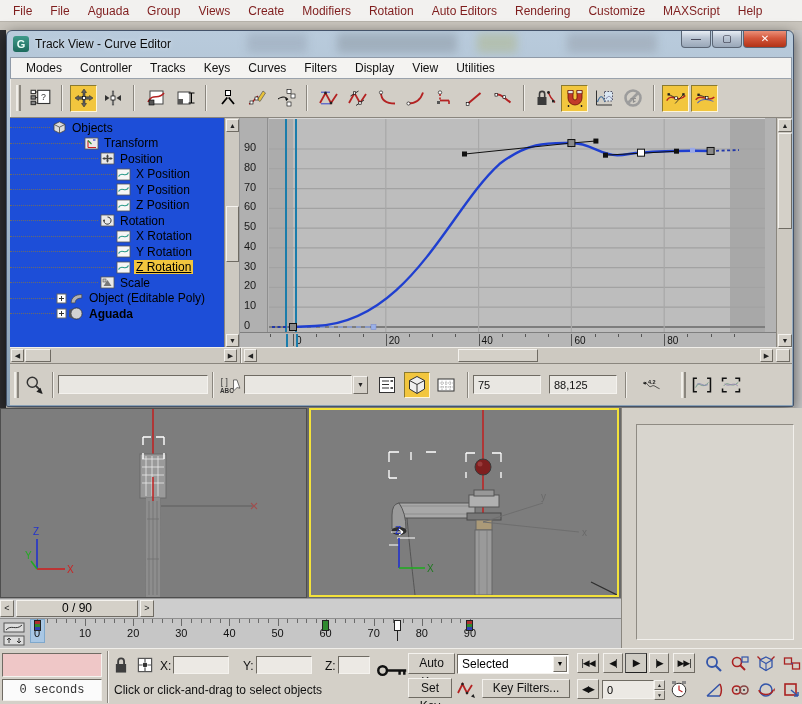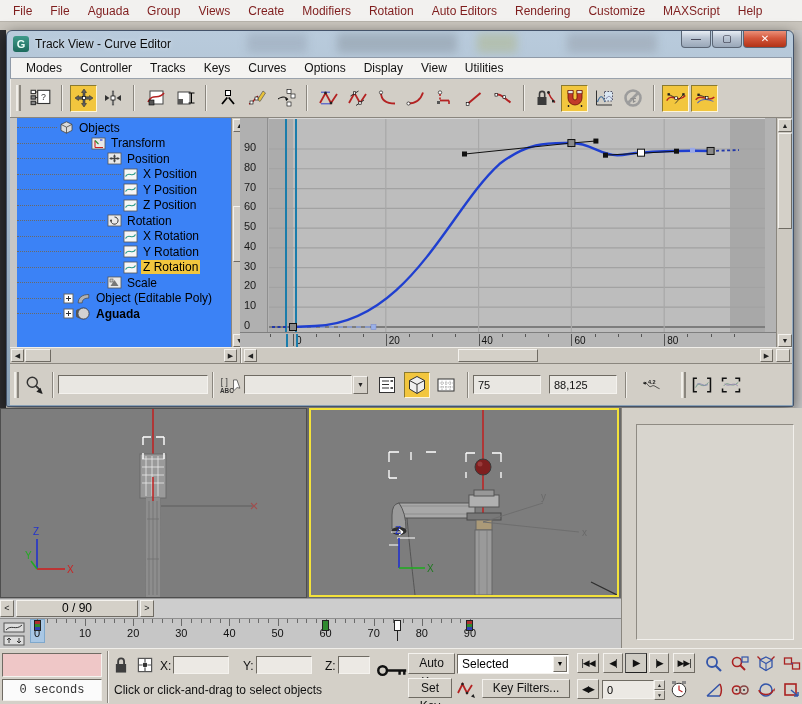--- a/index.html
+++ b/index.html
@@ -36,28 +36,28 @@
   .tb-grip{width:5px;height:26px;margin:0 3px;border-left:2px solid #f0eee9;border-right:2px solid #8a867e;}
   .tb-group{display:flex;align-items:center;margin:0 2px;}
   .tb-sep{width:2px;height:26px;margin:0 4px;border-left:1px solid #8a867e;border-right:1px solid #f0eee9;}
   .tb-btn{width:27px;height:27px;margin:0 1px;background:#d2cec6;border:1px solid #d2cec6;
     display:flex;align-items:center;justify-content:center;cursor:default;}
   .tb-btn.active{background:#f2c63e;border-color:#8a7a30 #fff6d8 #fff6d8 #8a7a30;}
   .tb-btn svg{width:22px;height:20px;}
   
   #tv-body{position:absolute;left:3px;top:86px;width:782px;height:230px;background:#c6c6c6;
     border-top:1px solid #8a867e;}
-  #tree-panel{position:absolute;left:7px;top:0;width:230px;height:230px;background:#3b82f6;
+  #tree-panel{position:absolute;left:0;top:0;width:230px;height:230px;background:#1d4ed8;
     border-right:1px solid #9a9a9a;overflow:hidden;}
   .tree-row{position:relative;height:15.5px;display:flex;align-items:center;font-size:12px;color:#000;white-space:nowrap;}
   .tree-dots{border-bottom:1px dotted #6a6a6a;height:1px;margin-right:2px;}
   .tree-icon{width:15px;height:13px;display:inline-flex;margin-right:3px;flex:none;}
   .tree-icon.sel{background:#f2c63e;outline:1px solid #9a7d20;}
   .tree-label{padding:0 2px;}
-  .tree-label.sel{background:#f2c63e;}
+  .tree-label.sel{background:#f2c63e;text-decoration:underline;}
   .tree-label.bold{font-weight:bold;}
   .tree-plus{width:11px;height:11px;margin-right:2px;flex:none;}
   
   .sb{background:#d0ccc4;}
   .sb-btn{position:absolute;background:#d4d0c8;border:1px solid;border-color:#f4f2ee #6f6b63 #6f6b63 #f4f2ee;
     font-size:7px;color:#222;text-align:center;cursor:default;display:flex;align-items:center;justify-content:center;}
   .sb-thumb{position:absolute;background:#d4d0c8;border:1px solid;border-color:#f4f2ee #6f6b63 #6f6b63 #f4f2ee;}
   #tree-vscroll{position:absolute;right:0;top:0;width:15px;height:230px;background:#cdc9c1;border-left:1px solid #8a867e;}
   #graph-vscroll{position:absolute;left:536px;top:0;width:16px;height:230px;background:#cdc9c1;border-left:1px solid #8a867e;}
   
@@ -169,21 +169,21 @@
       <div class="winbtn">▢</div>
       <div class="winbtn close">✕</div>
     </div>
   </div>
   <div id="tv-menubar">
       <div class="tv-menu-item">Modes</div>
       <div class="tv-menu-item">Controller</div>
       <div class="tv-menu-item">Tracks</div>
       <div class="tv-menu-item">Keys</div>
       <div class="tv-menu-item">Curves</div>
-      <div class="tv-menu-item">Options</div>
+      <div class="tv-menu-item">Filters</div>
       <div class="tv-menu-item">Display</div>
       <div class="tv-menu-item">View</div>
       <div class="tv-menu-item">Utilities</div>
     </div>
   <div id="tv-toolbar">
       <div class="tb-grip"></div>
       <div class="tb-group">
         <div class="tb-btn">
           <svg viewBox="0 0 20 18" xmlns="http://www.w3.org/2000/svg">
             <rect x="7" y="2" width="11" height="12" fill="#fff" stroke="#333"></rect>

